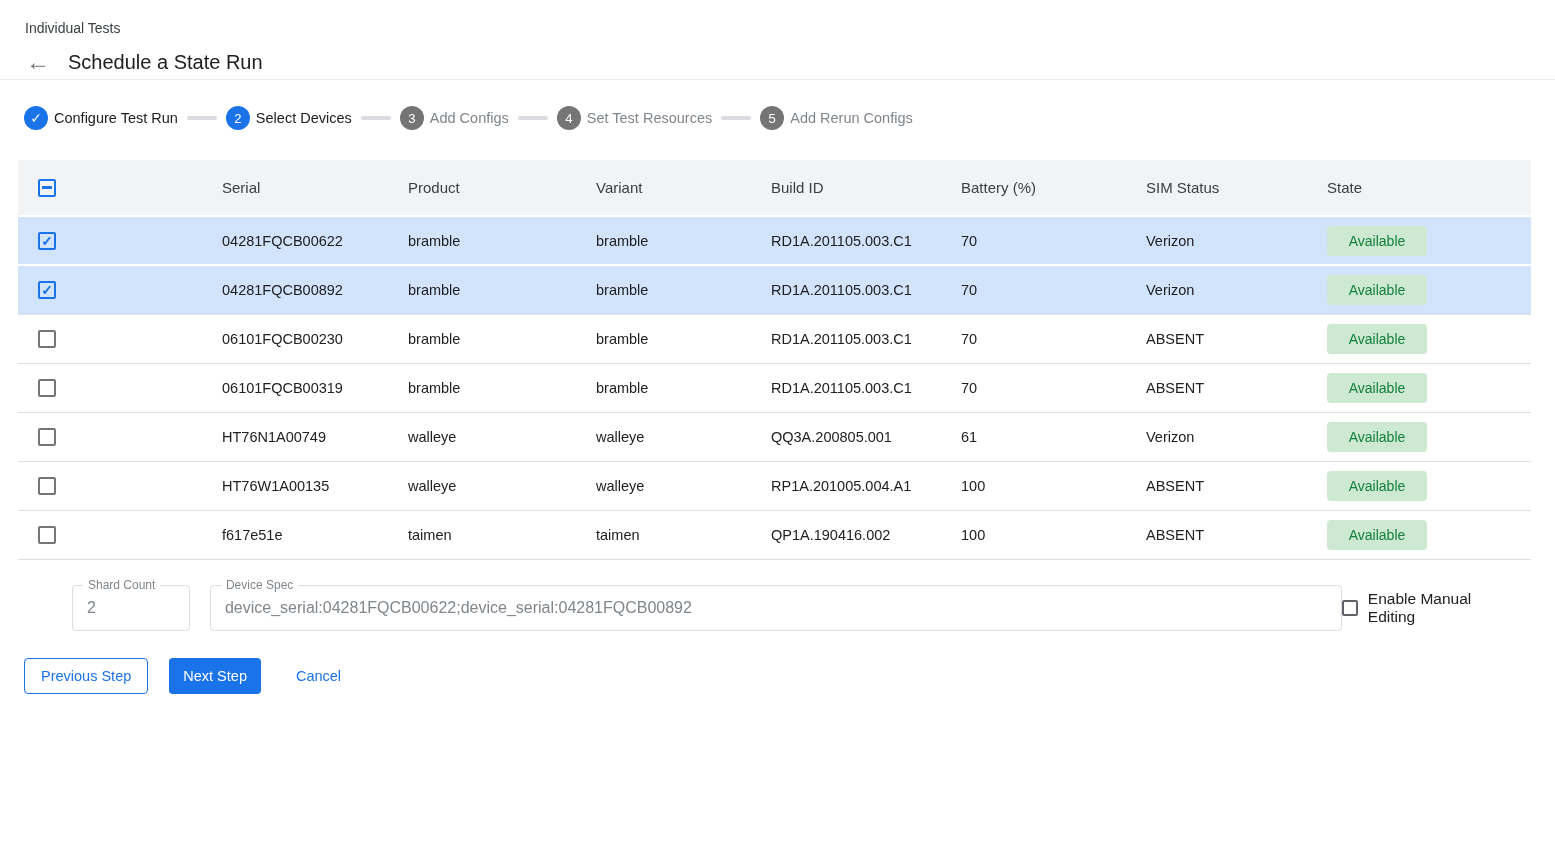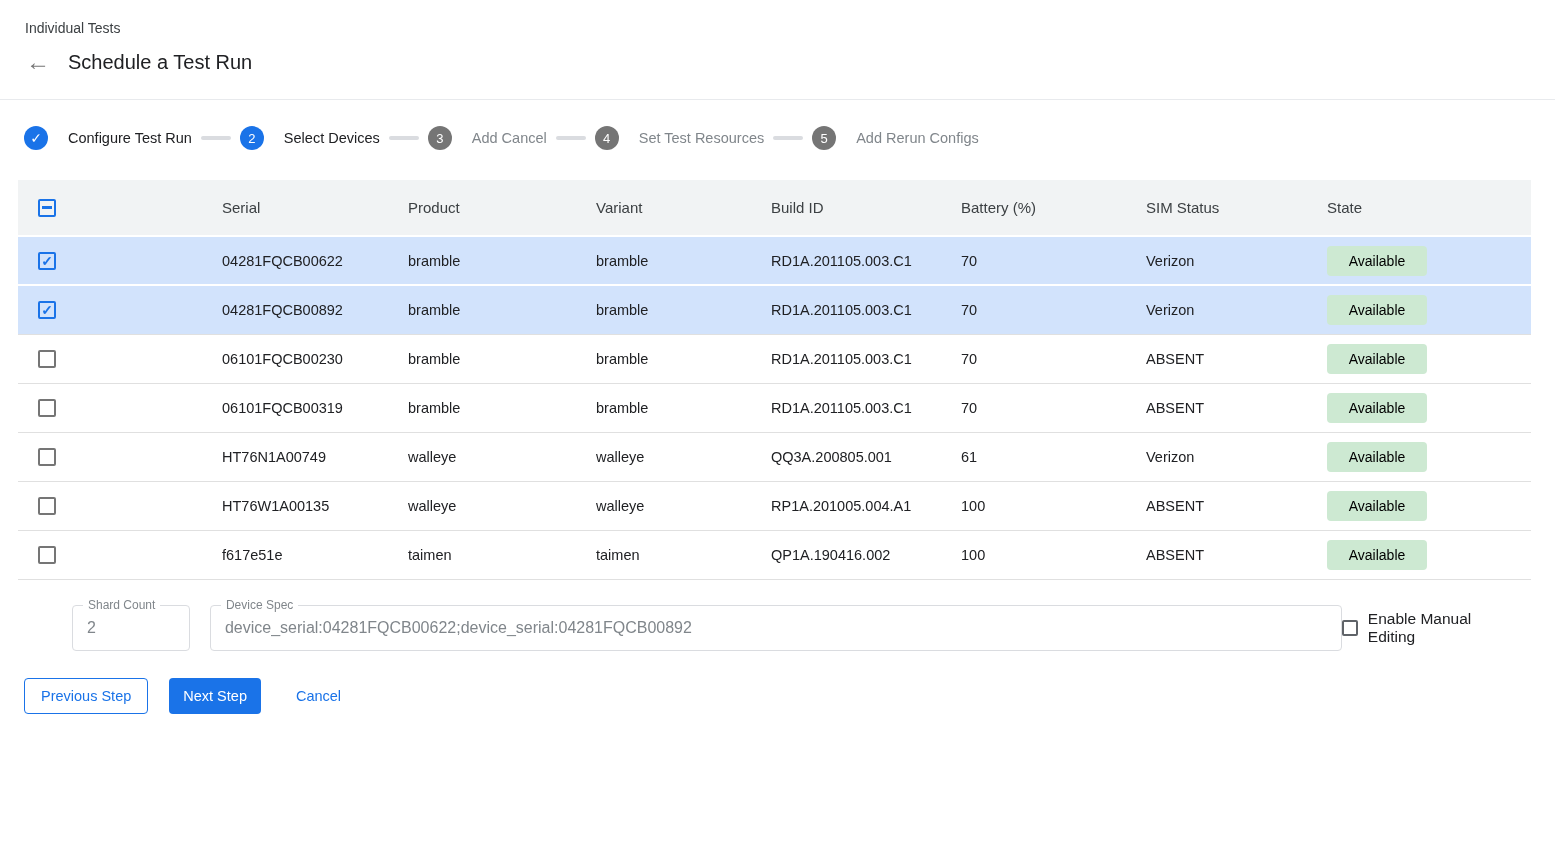--- a/index.html
+++ b/index.html
@@ -5,38 +5,38 @@
   * { margin:0; padding:0; box-sizing:border-box; }
   html,body { background:#fff; }
   body {
     width:1555px; height:842px;
     font-family:"Liberation Sans", sans-serif;
     color:#202124;
     position:relative;
   }
 
   
-  .top-header { padding:20px 20px 12px 24px; border-bottom:1px solid #e8eaed; height:100px; }
+  .top-header { padding:20px 20px 12px 24px; border-bottom:1px solid #e8eaed; height:80px; }
   .breadcrumb { font-size:14px; color:#3c4043; margin-left:1px; }
   .title-row { display:flex; align-items:center; margin-top:6px; }
   .back-btn { width:40px; height:40px; border:none; background:transparent; cursor:pointer;
               font-size:24px; color:#757575; line-height:40px; text-align:center; margin-left:-6px;}
   .page-title { font-size:20px; font-weight:400; color:#202124; margin-left:10px; }
 
   
   .stepper { display:flex; align-items:center; height:72px; padding:0 24px; margin-top:2px; }
   .step { display:flex; align-items:center; cursor:pointer; }
   .step-circle {
     width:24px; height:24px; border-radius:50%;
     color:#fff; font-size:13px; display:flex; align-items:center; justify-content:center;
     flex:0 0 auto;
   }
   .step.done .step-circle, .step.active .step-circle { background:#1a73e8; }
   .step.pending .step-circle { background:#757575; }
-  .step-label { margin-left:20px; font-size:14.5px; color:#202124; white-space:nowrap; }
+  .step-label { margin-left:6px; font-size:14.5px; color:#202124; white-space:nowrap; }
   .step.pending .step-label { color:#80868b; }
   .step-connector { width:30px; height:4px; border-radius:2px; background:#dadce0; margin:0 9px; flex:0 0 auto; }
   .check-glyph { font-size:14px; line-height:1; }
 
   
   .device-table { margin:6px 24px 0 18px; width:1513px; border-collapse:collapse; table-layout:fixed; }
   .device-table col.c1 { width:204px; } .device-table col.c2 { width:186px; }
   .device-table col.c3 { width:188px; } .device-table col.c4 { width:175px; }
   .device-table col.c5 { width:190px; } .device-table col.c6 { width:185px; }
   .device-table col.c7 { width:181px; } .device-table col.c8 { width:204px; }
@@ -50,21 +50,21 @@
 
   
   .cbx { width:18px; height:18px; border:2px solid #757575; border-radius:2px; background:transparent;
          display:flex; align-items:center; justify-content:center; cursor:pointer; }
   .cbx.checked { border-color:#1a73e8; color:#1a73e8; font-weight:bold; font-size:14px; }
   .cbx.indeterminate { border-color:#1a73e8; }
   .cbx.indeterminate::after { content:""; width:10px; height:2.5px; background:#1a73e8; display:block; }
 
   
   .state-badge { display:inline-block; width:100px; height:30px; line-height:30px; text-align:center;
-                 background:#cde9d2; border-radius:4px; font-size:14px; color:#000000; }
+                 background:#cde9d2; border-radius:4px; font-size:14px; color:#15803d; }
 
   
   .form-row { display:flex; align-items:center; margin:25px 24px 0 24px; }
   .outlined-field { position:relative; border:1px solid #dadce0; border-radius:4px; height:46px; background:#fff; }
   .field-label { position:absolute; top:-8px; left:10px; background:#fff; padding:0 5px;
                  font-size:12px; color:#80868b; white-space:nowrap; }
   .outlined-field input { border:none; outline:none; width:100%; height:100%; padding:0 14px;
                           font-size:16px; color:#80868b; font-family:"Liberation Sans", sans-serif; background:transparent; }
   .shard-field { width:120px;margin-left:48px; }
   .spec-field { width:1152px; margin-left:20px; }
@@ -82,40 +82,40 @@
 </style>
 </head>
 <body>
 
 <div class="top-header">
   <div class="breadcrumb">Individual Tests</div>
   <div class="title-row">
     <button class="back-btn">
       <span>←</span>
     </button>
-    <div class="page-title">Schedule a Test Run</div>
+    <div class="page-title">Schedule a State Run</div>
   </div>
 </div>
 
 <div class="stepper">
   <div class="step done">
     <div class="step-circle">
         <span class="check-glyph">✓</span>
       </div>
     <div class="step-label">Configure Test Run</div>
   </div>
   <div class="step-connector"></div>
   <div class="step active">
     <div class="step-circle">2</div>
     <div class="step-label">Select Devices</div>
   </div>
   <div class="step-connector"></div>
   <div class="step pending">
     <div class="step-circle">3</div>
-    <div class="step-label">Add Cancel</div>
+    <div class="step-label">Add Configs</div>
   </div>
   <div class="step-connector"></div>
   <div class="step pending">
     <div class="step-circle">4</div>
     <div class="step-label">Set Test Resources</div>
   </div>
   <div class="step-connector"></div>
   <div class="step pending">
     <div class="step-circle">5</div>
     <div class="step-label">Add Rerun Configs</div>

